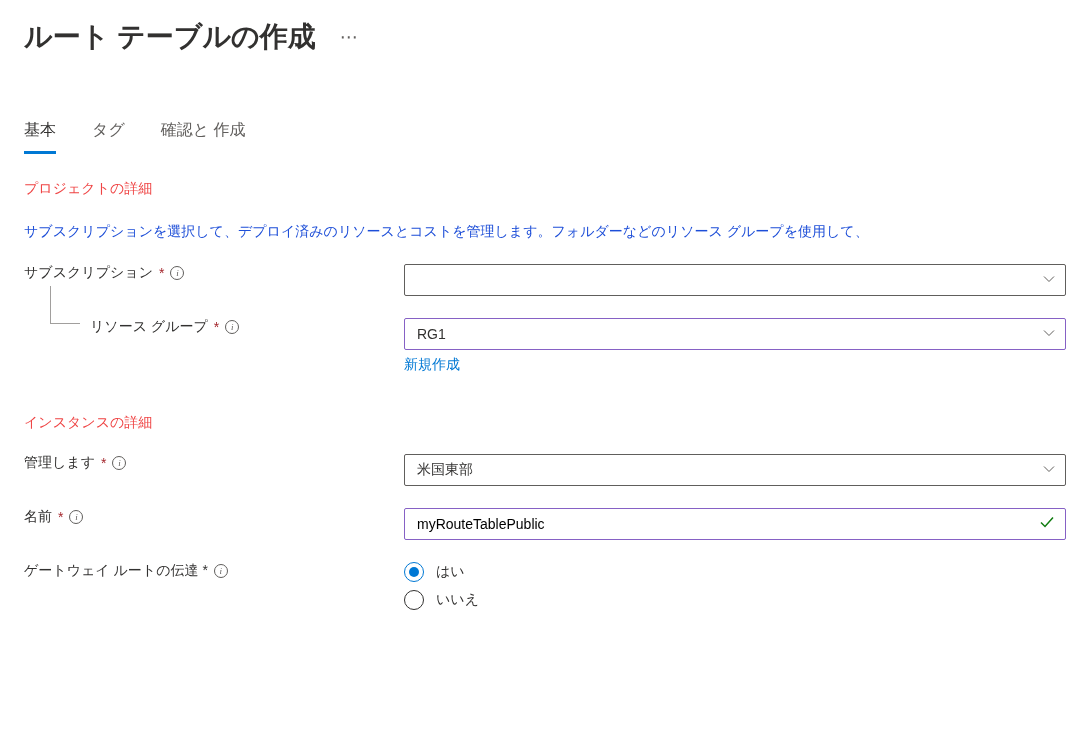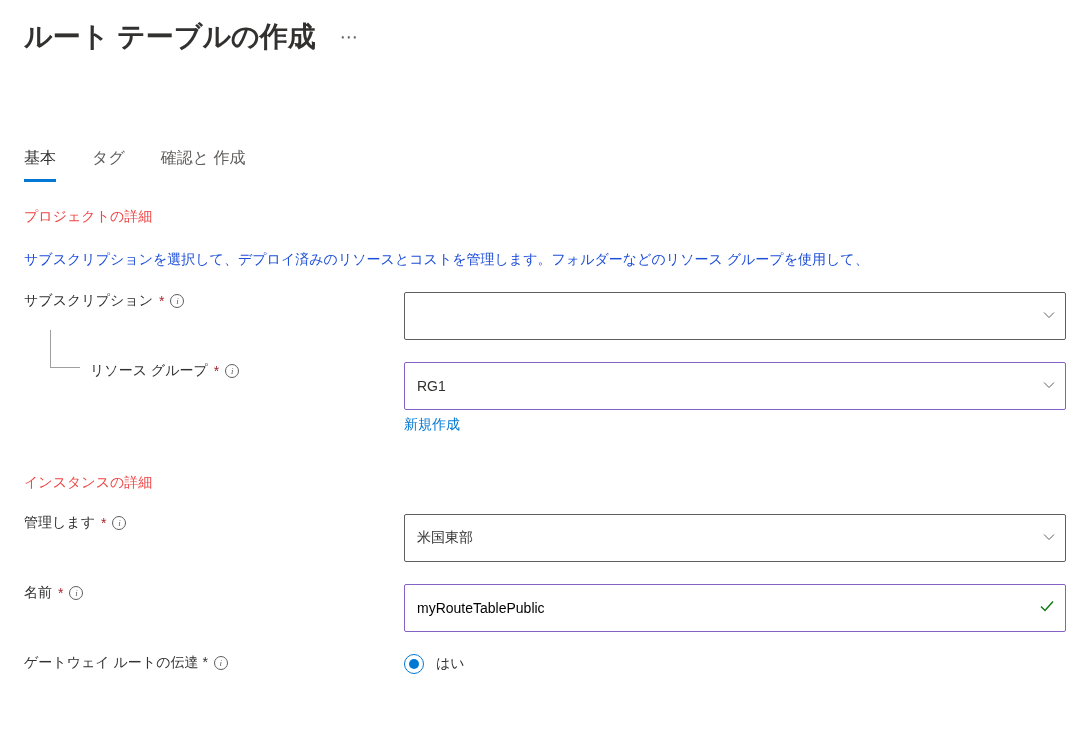--- a/index.html
+++ b/index.html
@@ -6,21 +6,21 @@
     body {
       font-family: "Segoe UI", "Yu Gothic UI", "Meiryo", sans-serif;
       color: #323130;
       background: #fff;
       padding: 18px 24px;
       font-size: 13px;
     }
     .title-row { display: flex; align-items: center; gap: 24px; }
     .page-title { font-size: 28px; font-weight: 600; color: #323130; }
     .ellipsis-btn { font-size: 18px; color: #605e5c; cursor: pointer; letter-spacing: 1px; }
-    .tabs { display: flex; gap: 36px; margin-top: 92px; border-bottom: none; }
+    .tabs { display: flex; gap: 36px; margin-top: 64px; border-bottom: none; }
     .tab { font-size: 16px; color: #605e5c; padding-bottom: 10px; cursor: pointer; }
     .tab.active { color: #323130; border-bottom: 3px solid #0078d4; font-weight: 400; }
     .section-title { font-size: 14px; color: #ef4444; margin-top: 26px; }
     .description { font-size: 14px; color: #1d4ed8; margin-top: 22px; line-height: 1.6; }
     .large-text { font-size: 24px; margin-top: 4px; }
     .form-row { display: flex; align-items: flex-start; margin-top: 22px; }
     .form-label-col { width: 380px; display: flex; align-items: center; gap: 6px; font-size: 14px; color: #323130; }
     .form-label-col.indent { padding-left: 66px; position: relative; }
     .indent-line {
       position: absolute;
@@ -42,21 +42,21 @@
       justify-content: center;
       font-size: 9px;
       color: #605e5c;
       font-style: italic;
       font-family: serif;
       cursor: default;
     }
     .form-input-col { flex: 1; max-width: 664px; }
     .select-box, .input-box {
       width: 100%;
-      height: 48px;
+      height: 32px;
       border: 1px solid #605e5c;
       border-radius: 2px;
       padding: 0 30px 0 12px;
       font-size: 14px;
       background: #fff;
       display: flex;
       align-items: center;
       position: relative;
       cursor: pointer;
     }
@@ -206,15 +206,19 @@
     <span class="info-icon">i</span>
   </div>
   <div class="form-input-col">
     <div class="radio-group">
       <div class="radio-item">
         <span class="radio-outer checked">
             <span class="radio-inner"></span>
           </span>
         <span class="radio-label">はい</span>
       </div>
+      <div class="radio-item">
+        <span class="radio-outer"></span>
+        <span class="radio-label">いいえ</span>
+      </div>
     </div>
   </div>
 </div>
 
 </body></html>

